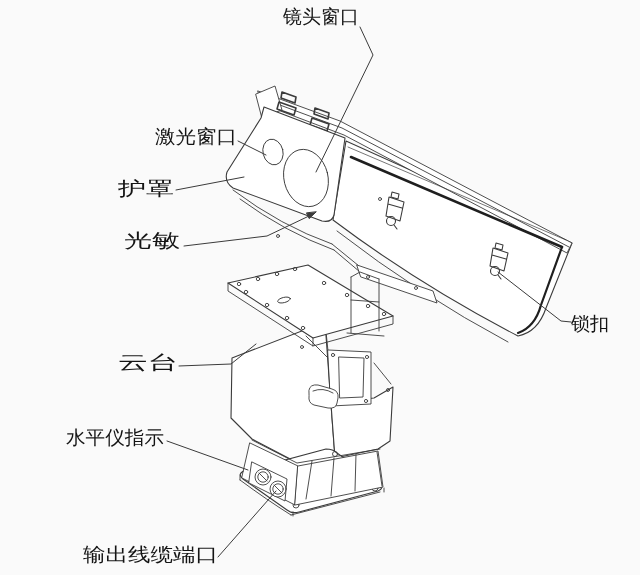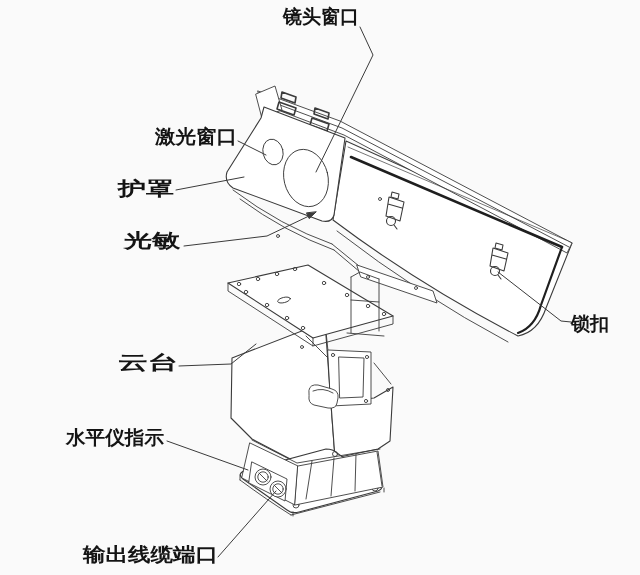--- a/index.html
+++ b/index.html
@@ -1,17 +1,17 @@
 <!DOCTYPE html>
 <html><head>
 <meta charset="utf-8">
 <style>
   html,body{margin:0;padding:0;}
   body{font-family:"Liberation Serif","DejaVu Serif",serif;}
-  .stage{position:relative;width:640px;height:575px;overflow:hidden;background:#fafafa;font-weight:bold;}
+  .stage{position:relative;width:640px;height:575px;overflow:hidden;background:#fafafa;}
   svg{display:block;}
   svg text{font-family:"Liberation Serif","DejaVu Serif",serif;font-size:19px;}
 </style>
 </head>
 <body>
 
 <div class="stage">
 <svg width="640" height="575" viewBox="0 0 640 575" xmlns="http://www.w3.org/2000/svg">
   <rect x="0" y="0" width="640" height="575" fill="#fafafa"></rect>
 

